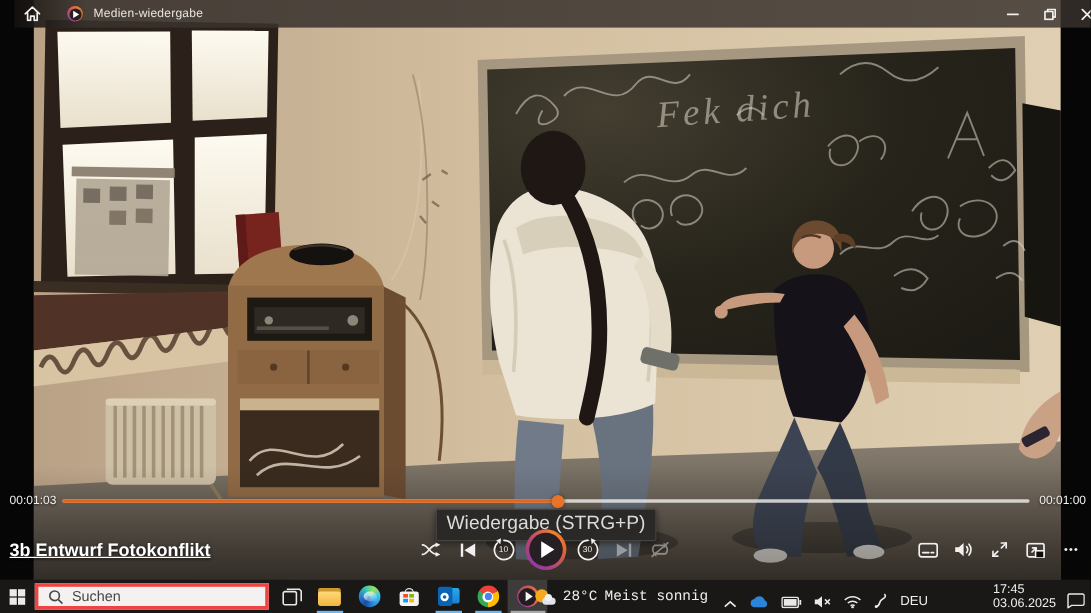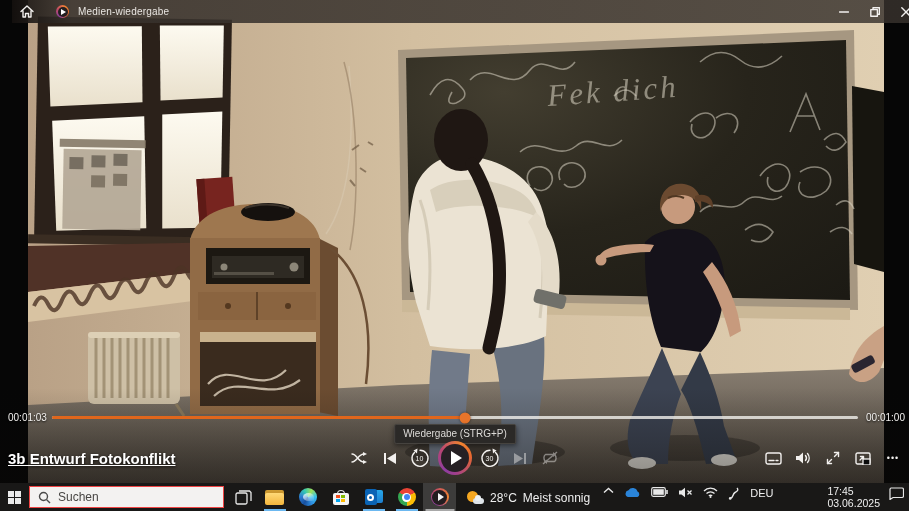--- a/index.html
+++ b/index.html
@@ -33,21 +33,21 @@
   .time-elapsed { position:absolute; left:8px; top:3px; text-shadow:0 1px 2px rgba(0,0,0,.8); }
   .time-remaining { position:absolute; right:4px; top:3px; text-shadow:0 1px 2px rgba(0,0,0,.8);padding-left:19px; }
   .seek-track { position:absolute; left:52px; right:51px; top:7px; height:3px;
     background:rgba(245,243,240,0.78); border-radius:2px; cursor:pointer; }
   .seek-fill { position:absolute; left:0; top:0; height:100%; background:#e0661c; border-radius:2px; }
   .seek-thumb { position:absolute; top:50%; width:11px; height:11px; border-radius:50%;
     background:#e8742a; transform:translate(-50%,-50%); box-shadow:0 0 3px rgba(0,0,0,.5); cursor:grab; }
 
   
   .tooltip { position:absolute; left:455px; top:424px; transform:translateX(-50%);
-    background:#2b2927; border:1px solid #46433f; color:#dddbd8; font-size:10px;
+    background:#2b2927; border:1px solid #46433f; color:#dddbd8; font-size:16px;
     padding:3px 8px 4px; border-radius:2px; white-space:nowrap; box-shadow:0 2px 5px rgba(0,0,0,.45); }
 
   
   .controls-row { position:absolute; left:0; top:440px; width:100%; height:36px; }
   .media-title { position:absolute; left:8px; top:0; height:36px; display:flex; align-items:center;
     color:#fff; font-size:15px; font-weight:700; text-shadow:0 1px 3px rgba(0,0,0,.85);text-decoration:underline; }
   .center-controls { position:absolute; left:50%; top:0; transform:translateX(-50%); height:36px;
     display:flex; align-items:center; gap:6px; }
   .right-controls { position:absolute; right:4px; top:0; height:36px; display:flex; align-items:center; gap:6px; }
   .ctl { width:24px; height:28px; background:transparent; border:0; cursor:pointer;
@@ -62,21 +62,21 @@
     border-left:11px solid #fff; border-top:7.5px solid transparent; border-bottom:7.5px solid transparent; }
   .more-dots { font-size:9px; letter-spacing:1px; color:#f2f0ee; }
 
   
   .taskbar { position:absolute; left:0; top:483px; width:909px; height:28px; background:#191817;
     display:flex; align-items:center; }
   .start-btn { width:28px; height:28px; display:flex; align-items:center; justify-content:center;
     background:transparent; border:0; cursor:pointer; }
   .win-logo { width:13px; height:13px; display:grid; grid-template-columns:6px 6px; grid-template-rows:6px 6px; gap:1px; }
   .win-logo span { background:#eaeaea; }
-  .search-box { width:195px; height:22px; margin-left:1px; background:#f3f2f1; border:1px solid #ef4444;
+  .search-box { width:195px; height:22px; margin-left:1px; background:#f3f2f1; border:3px solid #ef4444;
     display:flex; align-items:center; gap:7px; padding:0 8px; cursor:text; }
   .search-box input { border:0; background:transparent; outline:none; font-size:12px; width:140px;
     font-family:"Liberation Sans", sans-serif; color:#3b3a39; }
   .search-box input::placeholder { color:#484644; opacity:1; }
   .taskview-btn { width:30px; height:28px; display:flex; align-items:center; justify-content:center;
     background:transparent; border:0; cursor:pointer; margin-left:4px; }
   .app-btn { width:33px; height:28px; position:relative; display:flex; align-items:center; justify-content:center;
     background:transparent; border:0; cursor:pointer; }
   .app-btn.active { background:#3d3c3b; }
   .run-bar { position:absolute; bottom:0; left:50%; transform:translateX(-50%); width:22px; height:2px; background:#6cb8f0; }
@@ -108,23 +108,23 @@
   .chrome-icon::before { content:""; position:absolute; inset:4.5px; border-radius:50%; background:#fff; }
   .chrome-icon::after { content:""; position:absolute; inset:6px; border-radius:50%; background:#4285f4; }
   .mp-icon { position:relative; width:18px; height:18px; border-radius:50%;
     background:conic-gradient(from 210deg, #8e3da0, #c34e63, #ef8230, #8e3da0); }
   .mp-icon::before { content:""; position:absolute; inset:1.5px; border-radius:50%; background:#231d20; }
   .mp-icon::after { content:""; position:absolute; left:7px; top:5px; width:0; height:0; z-index:1;
     border-left:6px solid #f5f5f5; border-top:4px solid transparent; border-bottom:4px solid transparent; }
 
   .tray { position:absolute; right:4px; top:483px; height:28px; display:flex; align-items:center; gap:8px;
     color:#eeeeee; font-size:12px; }
-  .tray-btn { background:transparent; border:0; cursor:pointer; display:flex; align-items:flex-start;
+  .tray-btn { background:transparent; border:0; cursor:pointer; display:flex; align-items:flex-end;
     justify-content:center; color:#eee; padding:0 1px; height:20px; }
-  .weather { display:flex; align-items:flex-end; gap:6px; cursor:pointer; margin-right:4px; }
+  .weather { display:flex; align-items:center; gap:6px; cursor:pointer; margin-right:4px;font-family:Liberation Mono, monospace; }
   .sun-cloud { position:relative; width:17px; height:15px; }
   .sun { position:absolute; left:0; top:1px; width:11px; height:11px; border-radius:50%;
     background:radial-gradient(circle at 40% 40%, #ffd34d, #f semibold); background:#f6a821; }
   .cloud { position:absolute; right:0; bottom:1px; width:11px; height:6px; border-radius:5px; background:#dfe5ea; }
   .cloud::before { content:""; position:absolute; left:2px; top:-3px; width:6px; height:6px; border-radius:50%; background:#eef2f5; }
   .clock { text-align:left; font-size:10.5px; line-height:12px; cursor:pointer;margin-left:45px; }
 
   
   .wht { stroke:#f2f0ee; fill:none; stroke-width:1.4; stroke-linecap:round; stroke-linejoin:round; }
 </style>

